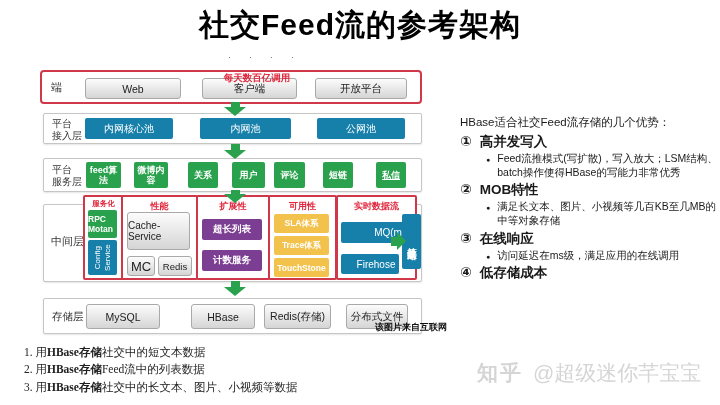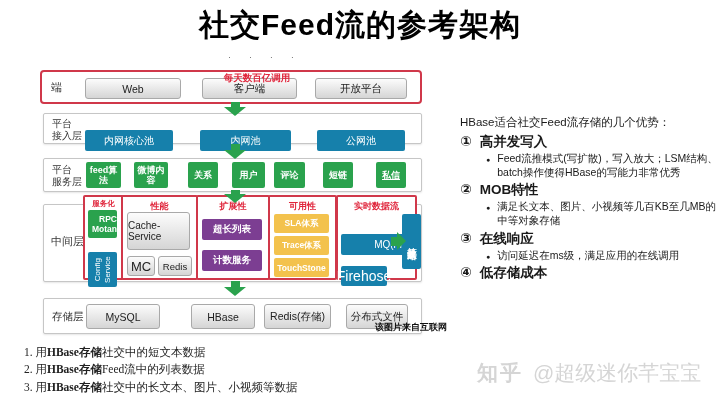--- a/index.html
+++ b/index.html
@@ -19,21 +19,21 @@
   #artifact { position:absolute; left:155px; top:-5px; width:150px; text-align:center;
     color:#555; font-size:8px; letter-spacing:8px; }
   .rowbox { position:absolute; background:#fff; border:1px solid #c6c6c6;
     border-radius:2px; box-shadow:0 1px 2px rgba(0,0,0,0.10); }
   .rowlabel { position:absolute; color:#333; line-height:1.15; }
   
   .gbox { position:absolute; background:linear-gradient(#fcfcfc,#d5d5d5);
     border:1px solid #a9a9a9; border-radius:3px; color:#222;
     display:flex; align-items:center; justify-content:center; font-size:10.5px; }
   .tbox { position:absolute; background:#1680ab; color:#fff; border-radius:2px;
-    display:flex; align-items:center; justify-content:center; font-size:10px;margin-top:12px; }
+    display:flex; align-items:center; justify-content:center; font-size:10px; }
   .grbox { position:absolute; background:#2aa24d; color:#fff; border-radius:2px;
     display:flex; align-items:center; justify-content:center; text-align:center;
     font-size:9px; font-weight:bold; line-height:1.15; }
   .pbox { position:absolute; background:#7c3e92; color:#fff; border-radius:2px;
     display:flex; align-items:center; justify-content:center; font-size:9.5px; font-weight:bold; }
   .ybox { position:absolute; background:#f3c24d; color:#fff; border-radius:2px;
     display:flex; align-items:center; justify-content:center; font-size:8.5px; font-weight:bold; }
   
   #row-client { position:absolute; left:5px; top:12px; width:378px; height:30px;
     border:2px solid #d0384a; border-radius:4px; background:#fff; }
@@ -80,34 +80,34 @@
     background:#fff; border-radius:2px; z-index:3; }
   .coltitle { position:absolute; top:3px; left:0; right:0; text-align:center;
     color:#e0263c; font-weight:bold; font-size:9px; }
   #col-service { left:48px; width:37px; }
   #col-service .coltitle { font-size:7.5px; top:2px; }
   #col-perf  { left:86px;  width:73px; }
   #col-scale { left:161px; width:70px; }
   #col-avail { left:233px; width:65px; }
   #col-stream{ left:301px; width:77px; }
   #box-rpc    { left:3px; top:13px; width:29px; height:28px; font-size:8.5px; font-weight:bold;
-    text-align:right; line-height:1.2; }
+    text-align:left; line-height:1.2; }
   #box-config { left:3px; top:43px; width:29px; height:35px; }
   #box-config .rot { transform:rotate(-90deg); font-size:8px; line-height:1.2; text-align:center; }
   #box-cache { left:4px; top:15px; width:63px; height:38px; align-items:flex-start;
     padding-top:7px; font-size:10px; box-sizing:border-box; }
   #box-mc    { left:4px;  top:59px; width:26px; height:18px; font-size:13px; }
   #box-redis { left:35px; top:59px; width:32px; height:18px; font-size:9.5px; }
   #box-longlist { left:4px; top:22px; width:60px; height:21px; }
   #box-counter  { left:4px; top:53px; width:60px; height:21px; }
   #box-sla   { left:4px; top:17px; width:55px; height:19px; }
   #box-trace { left:4px; top:39px; width:55px; height:19px; }
   #box-touch { left:4px; top:61px; width:55px; height:19px; }
   #box-mq       { left:3px; top:25px; width:50px; height:21px; font-size:10px;padding-left:29px; }
-  #box-firehose { left:3px; top:57px; width:46px; height:20px; font-size:14px; }
+  #box-firehose { left:3px; top:57px; width:46px; height:20px; font-size:10px;padding-left:12px; }
   #arrow-algo   { left:53px; top:35px; }
   #box-algo { position:absolute; left:64px; top:17px; width:19px; height:55px;
     background:#1680ab; color:#fff; border-radius:2px; z-index:4;
     writing-mode:vertical-rl; display:flex; align-items:center; justify-content:center;
     font-size:9.5px; font-weight:bold; letter-spacing:1px; }
   
   #row-storage { left:8px; top:240px; width:377px; height:34px; }
   #lbl-storage { left:8px; top:11px; font-size:10.5px; }
   #box-st0 { left:42px;  top:5px; width:72px; height:23px; }
   #box-st1 { left:147px; top:5px; width:62px; height:23px; }

